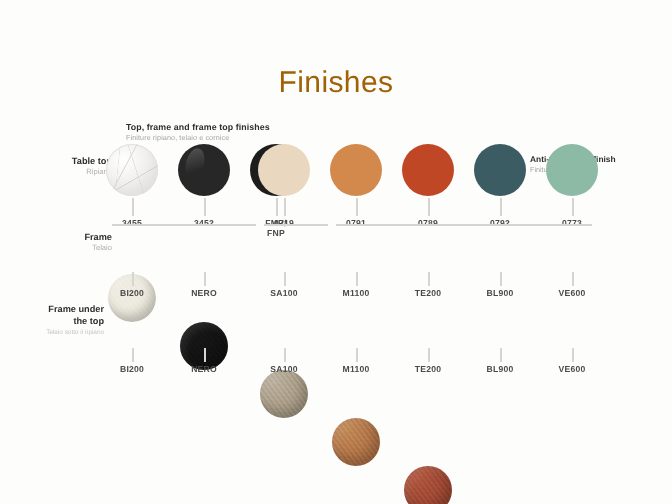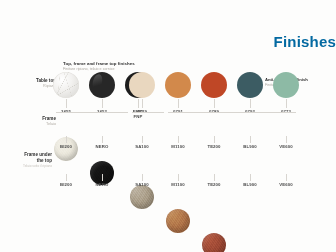--- a/index.html
+++ b/index.html
@@ -8,22 +8,22 @@
     background:#ffffff;
     font-family:"Liberation Sans", sans-serif;
     color:#2b2b2b;
     overflow:hidden;
     position:relative;
   }
   .page{position:absolute;inset:0;background:#fdfdfc;}
 
   .title{
     position:absolute;top:33px;left:0;width:336px;
-    text-align:right;
-    font-size:15px;font-weight:700;letter-spacing:.2px;color:#0369a1;
+    text-align:center;
+    font-size:15px;font-weight:400;letter-spacing:.2px;color:#a16207;
   }
 
   
   .grp-head{
     position:absolute;left:63px;top:61px;width:110px;
   }
   .grp-head .l1{font-size:4.4px;font-weight:700;color:#2f2f2f;letter-spacing:.05px;line-height:6px;}
   .grp-head .l2{font-size:3.6px;font-weight:400;color:#a9a59e;letter-spacing:.05px;line-height:5px;}
 
   .note{

